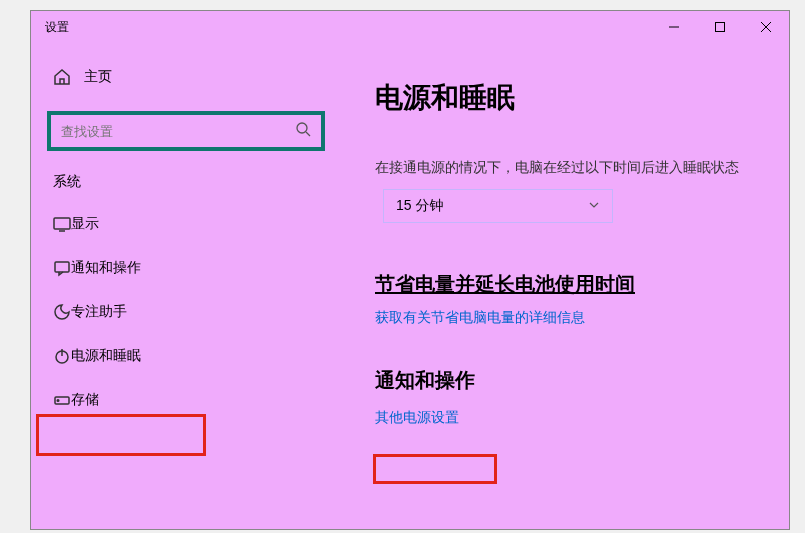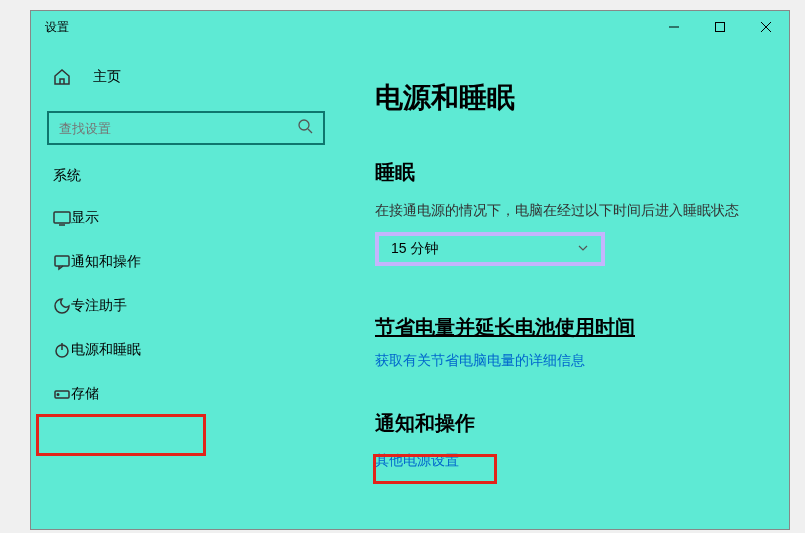--- a/index.html
+++ b/index.html
@@ -10,21 +10,21 @@
   height: 533px;
   overflow: hidden;
   position: relative;
 }
 .window {
   position: absolute;
   left: 30px;
   top: 10px;
   width: 760px;
   height: 520px;
-  background: #5eead4;
+  background: #f0abfc;
   border: 1px solid #888;
   display: flex;
   flex-direction: column;
 }
 .titlebar {
   height: 32px;
   display: flex;
   align-items: center;
   padding-left: 14px;
   font-size: 12px;
@@ -49,29 +49,29 @@
 }
 .sidebar {
   width: 310px;
   padding: 16px 16px 0 16px;
   display: flex;
   flex-direction: column;
 }
 .home-row {
   display: flex;
   align-items: center;
-  gap: 22px;
+  gap: 13px;
   height: 36px;
   padding-left: 6px;
   margin-bottom: 16px;
   font-size: 14px;
 }
 .search-box {
-  height: 34px;
-  border: 2px solid #0f766e;
+  height: 40px;
+  border: 4px solid #0f766e;
   display: flex;
   align-items: center;
   padding: 0 10px;
   margin-bottom: 22px;
 }
 .search-input {
   flex: 1;
   border: none;
   outline: none;
   font-size: 13px;
@@ -124,27 +124,28 @@
   margin-bottom: 16px;
 }
 .desc-text {
   font-size: 14px;
   color: #333;
   margin-bottom: 12px;
 }
 .dropdown {
   width: 230px;
   height: 34px;
-  border: 4px solid #c4b5fd;
+  border: 1px solid #c4b5fd;
   display: flex;
   align-items: center;
   padding: 0 12px;
   font-size: 14px;
   justify-content: space-between;
   margin-bottom: 48px;
+  margin-left: 8px;
 }
 .chev { color: #555; }
 .section2-title {
   font-size: 20px;
   font-weight: 600;
   margin-bottom: 10px;
   text-decoration: underline;
 }
 .gray-text {
   font-size: 14px;
@@ -256,21 +257,20 @@
               </svg>
           </span>
           <span>存储</span>
         </div>
       </div>
     </div>
 
     <div class="main">
       <div class="page-title">电源和睡眠</div>
 
-      <div class="sub-title">睡眠</div>
       <div class="desc-text">在接通电源的情况下，电脑在经过以下时间后进入睡眠状态</div>
       <div class="dropdown">
         <span>15 分钟</span>
         <span class="chev">
           <svg width="12" height="12" viewBox="0 0 12 12" fill="none" stroke="#555" stroke-width="1.2">
               <path d="M2 4 L6 8 L10 4"></path>
             </svg>
         </span>
       </div>
 

